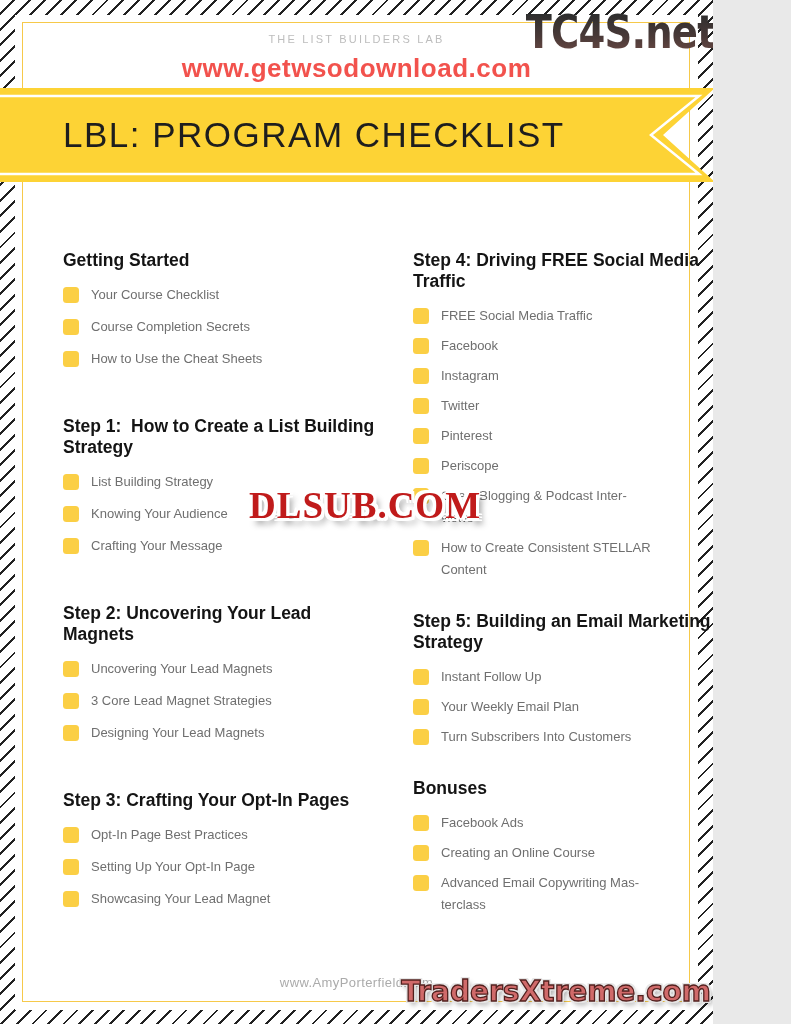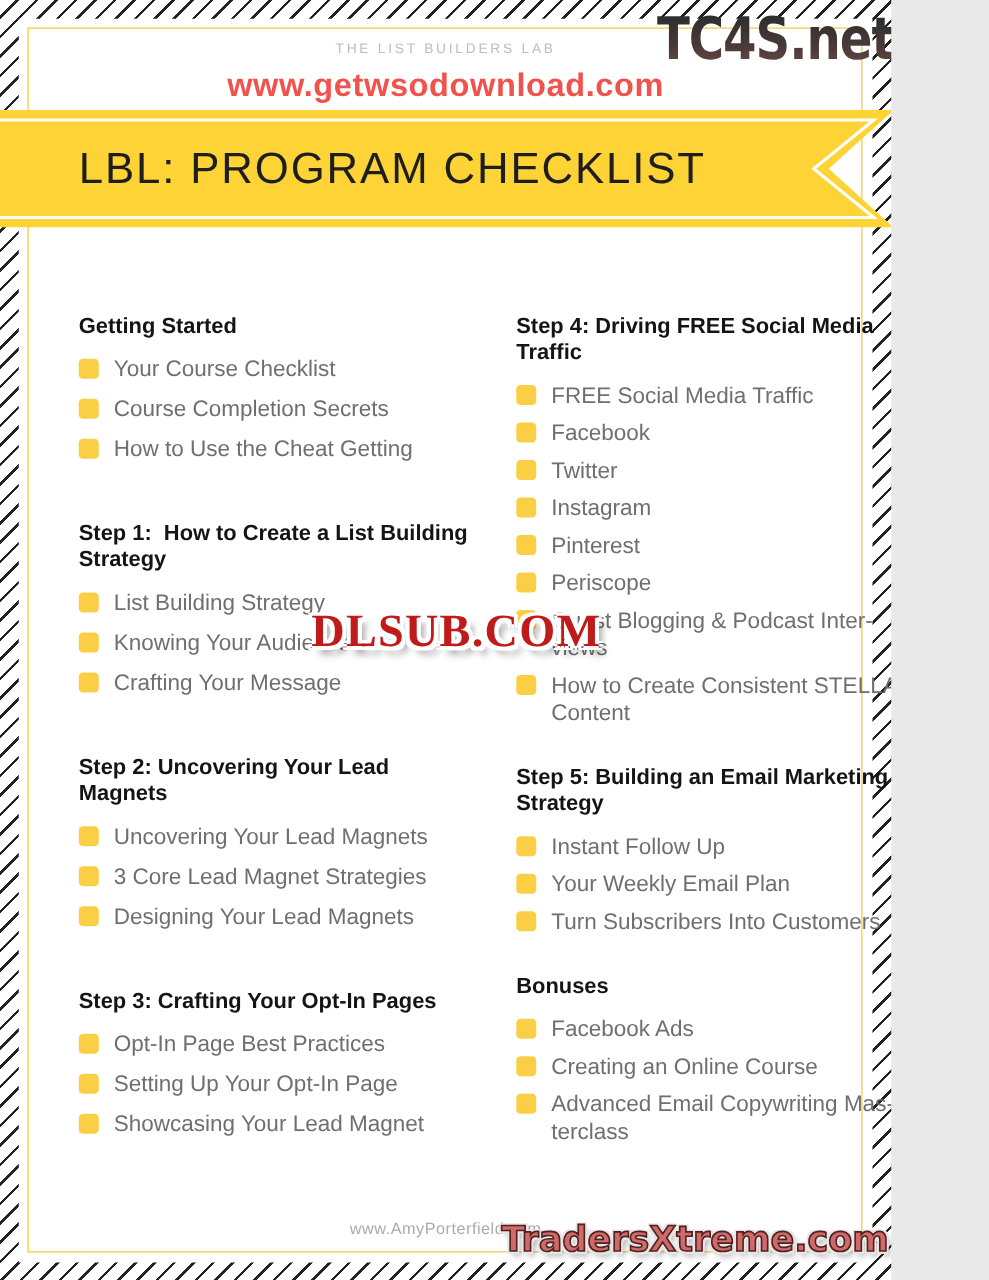--- a/index.html
+++ b/index.html
@@ -24,21 +24,21 @@
   .col-right{left:413px;}
   .section{margin:0;}
   .col-left .section{margin-bottom:46px;}
   .col-right .section{margin-bottom:30px;}
   .section-heading{font-size:17.5px;line-height:21px;font-weight:700;color:#141414;
     margin:0 0 13px 0;white-space:pre-line;}
   .row{display:flex;align-items:flex-start;gap:12px;}
   .col-left .row{margin-bottom:10px;}
   .col-right .row{margin-bottom:8px;}
   .checkbox{flex:0 0 16px;width:16px;height:16px;border-radius:3.5px;background:#FBCF45;margin-top:3px;}
-  .item-label{font-size:18px;line-height:22px;color:#6F6F6F;white-space:pre-line;font-weight:400;}
+  .item-label{font-size:13px;line-height:22px;color:#6F6F6F;white-space:pre-line;font-weight:400;}
   .footer-site{position:absolute;top:975px;left:0;width:100%;text-align:center;
     font-size:13px;color:#ababab;letter-spacing:0.4px;}
   
   .wm-tc4s{position:absolute;top:4px;right:-2px;
     font-family:"DejaVu Sans",sans-serif;font-weight:700;font-size:47px;letter-spacing:-1px;
     transform:scaleX(0.82);transform-origin:100% 50%;
     background:linear-gradient(180deg,#2e2e2e 18%,#4a3a38 60%,#6e4a45 95%);
     -webkit-background-clip:text;background-clip:text;color:transparent;
     text-shadow:none;}
   .wm-dlsub{position:absolute;left:249px;top:484px;
@@ -78,21 +78,21 @@
     <span class="item-label">Your Course Checklist</span>
   </div>
 
   <div class="row">
     <span class="checkbox"></span>
     <span class="item-label">Course Completion Secrets</span>
   </div>
 
   <div class="row">
     <span class="checkbox"></span>
-    <span class="item-label">How to Use the Cheat Getting</span>
+    <span class="item-label">How to Use the Cheat Sheets</span>
   </div>
 </div>
   </div>
 
   <div class="section">
     <h3 class="section-heading">Step 1: &nbsp;How to Create a List Building
 Strategy</h3>
     <div>
   <div class="row">
     <span class="checkbox"></span>
@@ -162,26 +162,26 @@
     <span class="item-label">FREE Social Media Traffic</span>
   </div>
 
   <div class="row">
     <span class="checkbox"></span>
     <span class="item-label">Facebook</span>
   </div>
 
   <div class="row">
     <span class="checkbox"></span>
+    <span class="item-label">Instagram</span>
+  </div>
+
+  <div class="row">
+    <span class="checkbox"></span>
     <span class="item-label">Twitter</span>
-  </div>
-
-  <div class="row">
-    <span class="checkbox"></span>
-    <span class="item-label">Instagram</span>
   </div>
 
   <div class="row">
     <span class="checkbox"></span>
     <span class="item-label">Pinterest</span>
   </div>
 
   <div class="row">
     <span class="checkbox"></span>
     <span class="item-label">Periscope</span>

